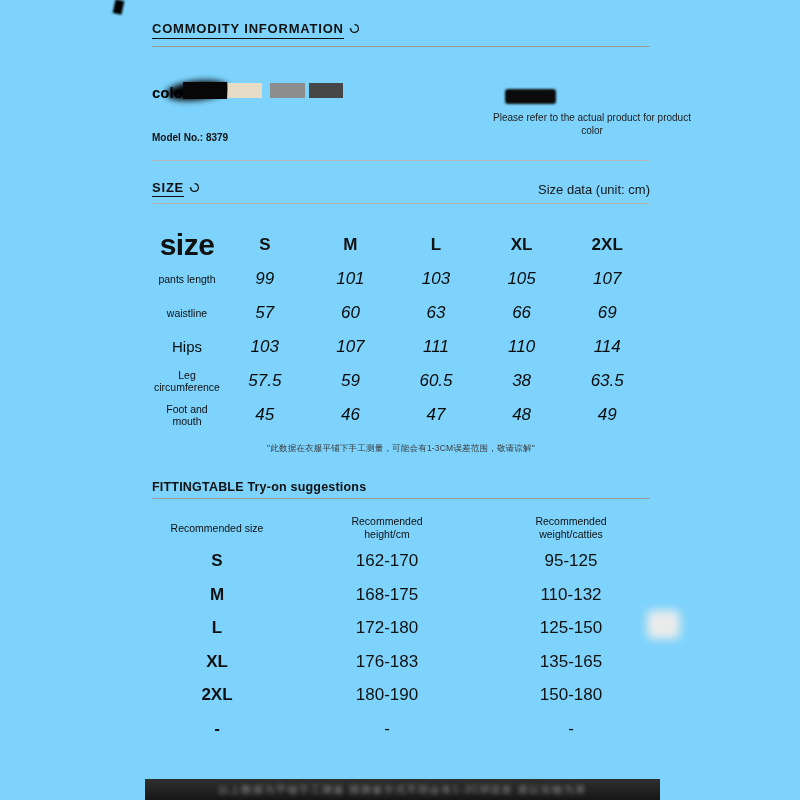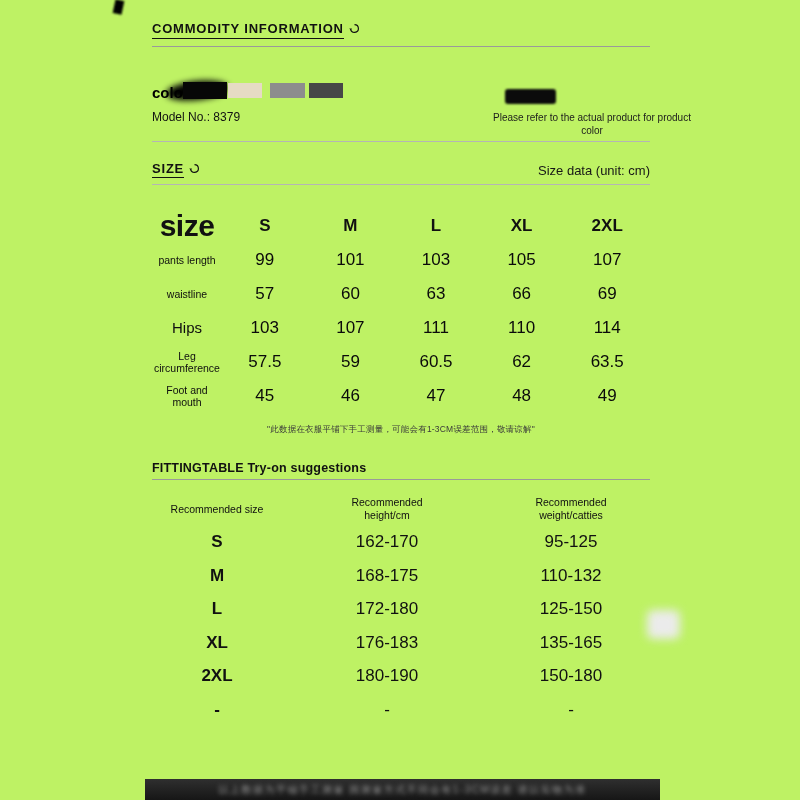--- a/index.html
+++ b/index.html
@@ -1,17 +1,17 @@
 <!DOCTYPE html>
 <html><head>
 <meta charset="utf-8">
 <style>
   html,body{margin:0;padding:0;}
   body{width:800px;height:800px;background:#fff;font-family:"Liberation Sans",sans-serif;color:#111;overflow:hidden;position:relative;}
-  .page{position:absolute;inset:0;background:#bef264;}
+  .page{position:absolute;inset:0;background:#7dd3fc;}
   .content{position:absolute;left:152px;top:0;width:498px;}
   .hr{border:none;border-top:1px solid #9a9a9a;height:0;margin:0;}
   .hr.light{border-top-color:#b5b5b5;}
 
   
   .hdr-row{padding-top:21px;display:flex;align-items:center;}
   .hdr-title{font-size:13px;font-weight:bold;letter-spacing:.8px;border-bottom:1.5px solid #111;padding-bottom:2px;display:inline-block;}
   .cycle{margin-left:5px;margin-top:-2px;}
   .hr-top{margin-top:7px;}
 
@@ -22,38 +22,38 @@
   .swatch{height:15px;display:inline-block;}
   .sw0{width:44px;margin-right:1px;height:17px;}
   .sw1{width:34px;margin-right:8px;}
   .sw2{width:35px;margin-right:4px;}
   .sw3{width:34px;}
   .smudge{position:absolute;left:14px;top:3px;width:62px;height:19px;background:#000;border-radius:50%;filter:blur(3px);transform:rotate(-6deg);}
   .color-note{position:absolute;left:340px;top:-6px;width:200px;text-align:center;font-size:10px;line-height:12.5px;color:#1c1c1c;margin-top:40px;}
   .dark-badge{position:absolute;left:353px;top:11px;width:51px;height:15px;background:#0b0b0b;border-radius:3px;filter:blur(1px);}
 
   
-  .model{font-size:12px;font-weight:normal;}
+  .model{margin-top:22px;font-size:10px;font-weight:bold;}
   .hr-2{margin-top:17px;}
 
   
   .size-hdr{margin-top:19px;display:flex;justify-content:space-between;align-items:flex-end;}
   .size-title-wrap{display:flex;align-items:center;}
   .size-title{font-size:13px;font-weight:bold;letter-spacing:.8px;border-bottom:1.5px solid #111;padding-bottom:1px;}
   .size-unit{font-size:13px;color:#161616;text-align:center;}
   .hr-3{margin-top:6px;}
 
   
   .size-table{margin-top:24px;display:grid;grid-template-columns:70px repeat(5,1fr);}
   .st-cell{display:flex;align-items:center;justify-content:center;text-align:center;min-height:34px;}
   .st-big{font-size:30px;font-weight:bold;letter-spacing:-.5px;}
   .st-colhead{font-size:17px;font-weight:bold;}
   .st-label{font-size:10.5px;line-height:12.5px;color:#0e0e0e;}
   .st-label.md{font-size:15px;}
-  .st-val{font-size:17px;color:#0a0a0a;}
+  .st-val{font-size:17px;color:#0a0a0a;font-style:italic;}
 
   .disclaimer{margin-top:11px;text-align:center;font-size:8.5px;color:#3a3a3a;letter-spacing:.2px;}
 
   
   .fit-title{margin-top:25px;font-size:12.5px;font-weight:bold;letter-spacing:.2px;}
   .hr-fit{margin-top:4px;}
   .fit-table{margin-top:12px;display:grid;grid-template-columns:130px 210px 158px;}
   .ft-cell{display:flex;align-items:center;justify-content:center;text-align:center;min-height:33.5px;}
   .ft-head{font-size:10.5px;line-height:12.5px;color:#101010;}
   .ft-head .inner{max-width:100px;}
@@ -147,21 +147,21 @@
       <div class="st-cell st-val">103</div>
       <div class="st-cell st-val">107</div>
       <div class="st-cell st-val">111</div>
       <div class="st-cell st-val">110</div>
       <div class="st-cell st-val">114</div>
 
       <div class="st-cell st-label">Leg circumference</div>
       <div class="st-cell st-val">57.5</div>
       <div class="st-cell st-val">59</div>
       <div class="st-cell st-val">60.5</div>
-      <div class="st-cell st-val">62</div>
+      <div class="st-cell st-val">38</div>
       <div class="st-cell st-val">63.5</div>
 
       <div class="st-cell st-label">Foot and mouth</div>
       <div class="st-cell st-val">45</div>
       <div class="st-cell st-val">46</div>
       <div class="st-cell st-val">47</div>
       <div class="st-cell st-val">48</div>
       <div class="st-cell st-val">49</div>
     </div>
 

